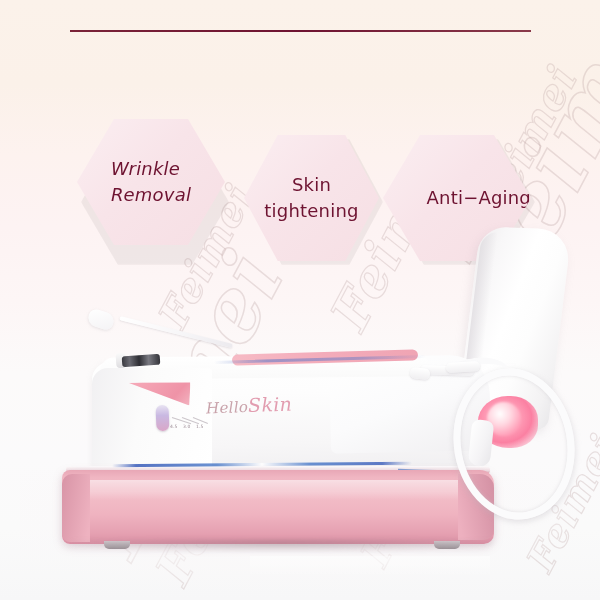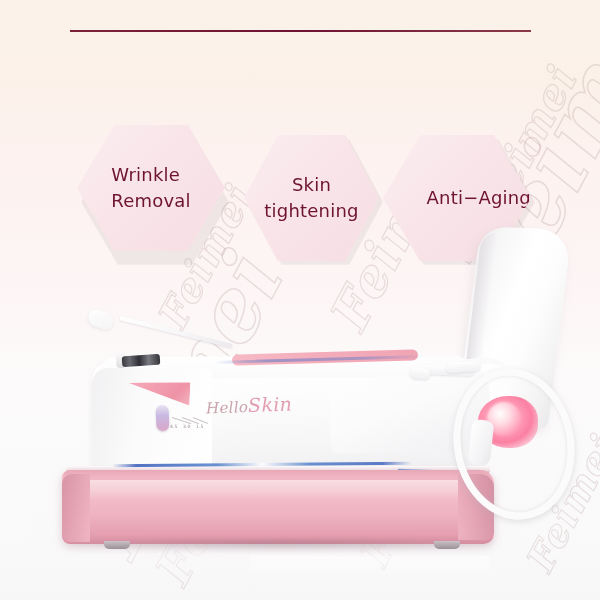--- a/index.html
+++ b/index.html
@@ -420,21 +420,21 @@
     <div class="wm small" style="left:498px;top:480px;font-size:38px;transform:rotate(-62deg);">Feimei</div>
   </div>
 
   <div class="title-wrap">
     <div class="title-rule"></div>
   </div>
 
   <div>
 
     <div class="hex-shadow" style="left:81px;top:139px;width:148px;height:126px;"></div>
-    <div class="hex" style="left:77px;top:125px;width:148px;height:126px;">
+    <div class="hex" style="left:77px;top:119px;width:148px;height:126px;font-style:italic;">
       <div class="hex-label">Wrinkle
 Removal</div>
     </div>
 
     <div class="hex-shadow" style="left:248px;top:139px;width:135px;height:126px;"></div>
     <div class="hex" style="left:244px;top:135px;width:135px;height:126px;">
       <div class="hex-label center">Skin
 tightening</div>
     </div>
 

